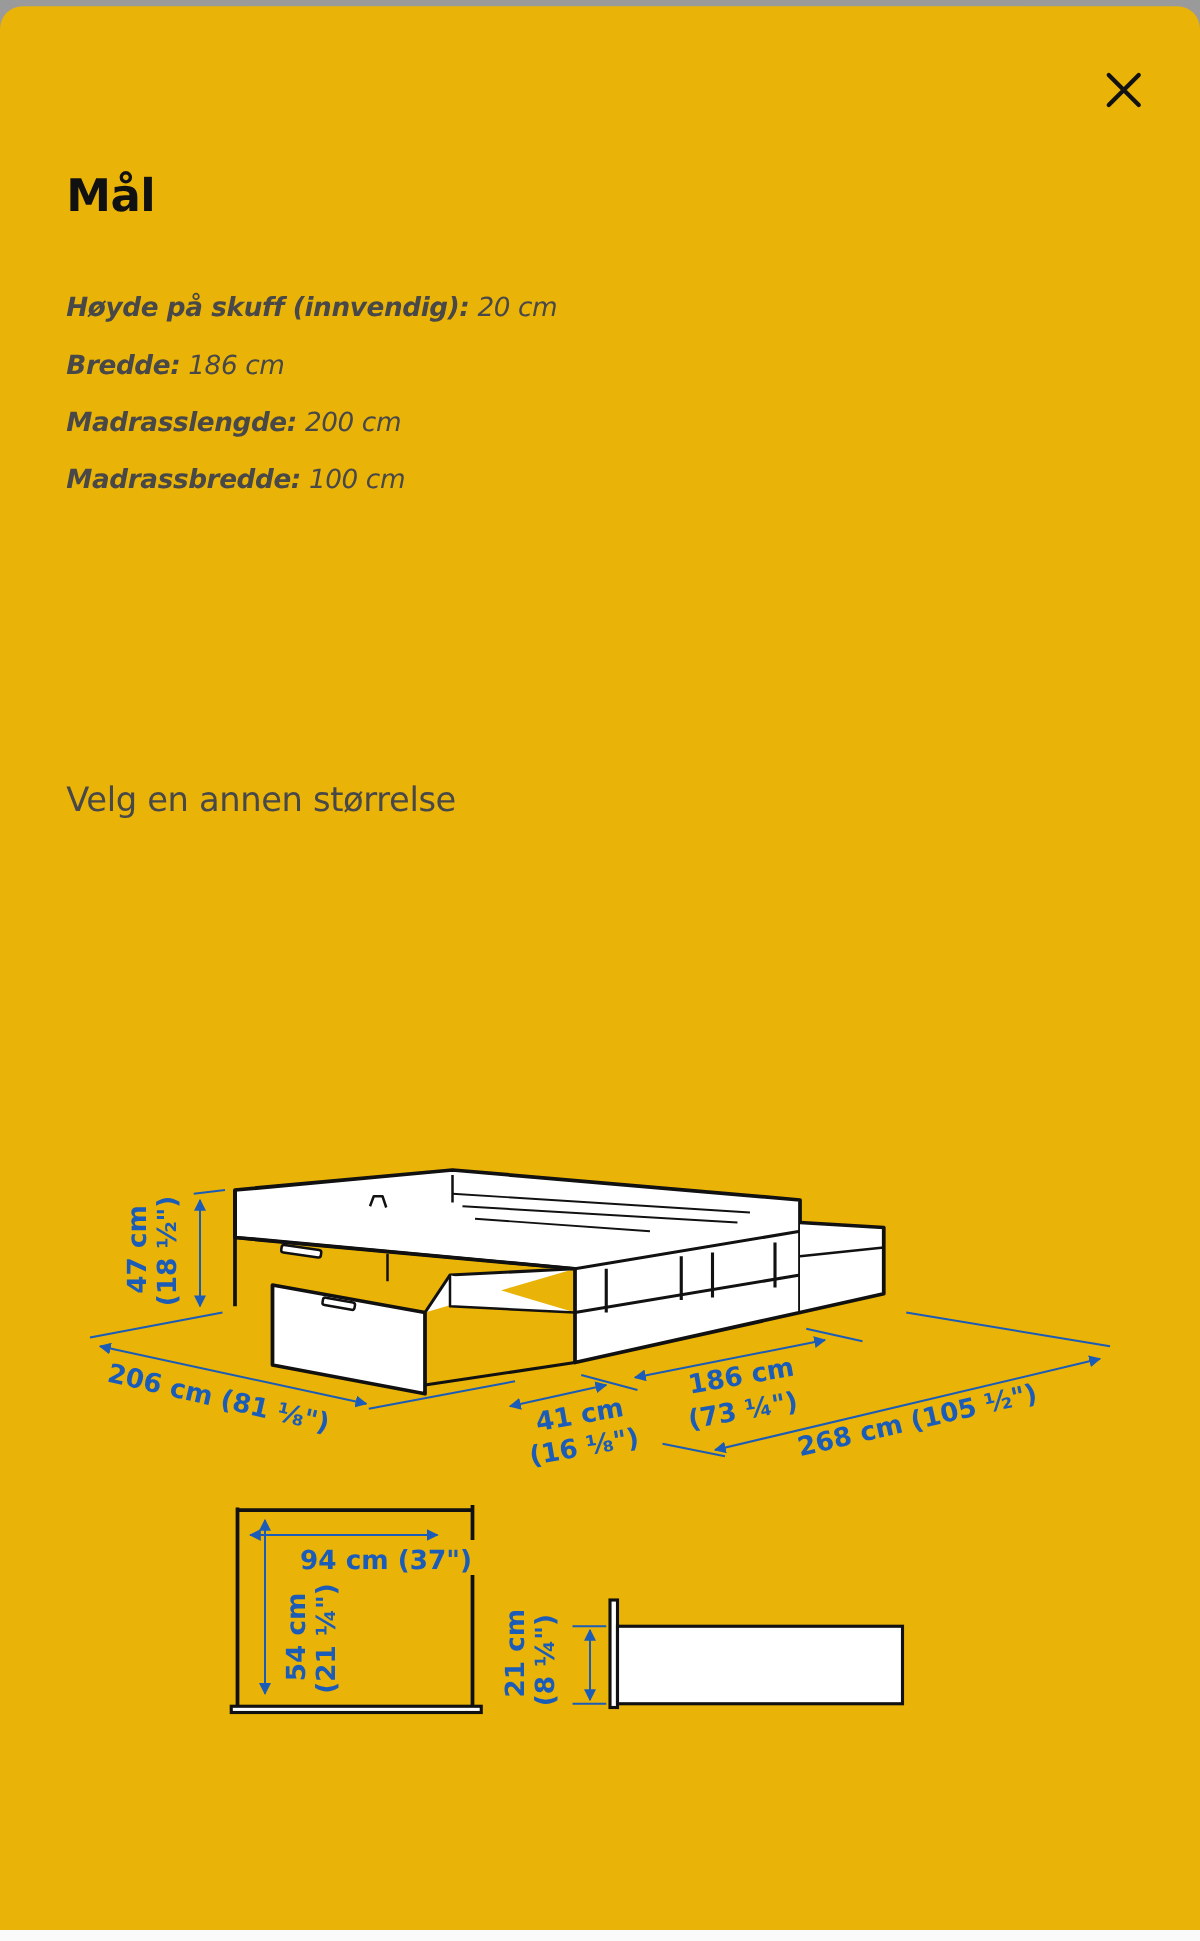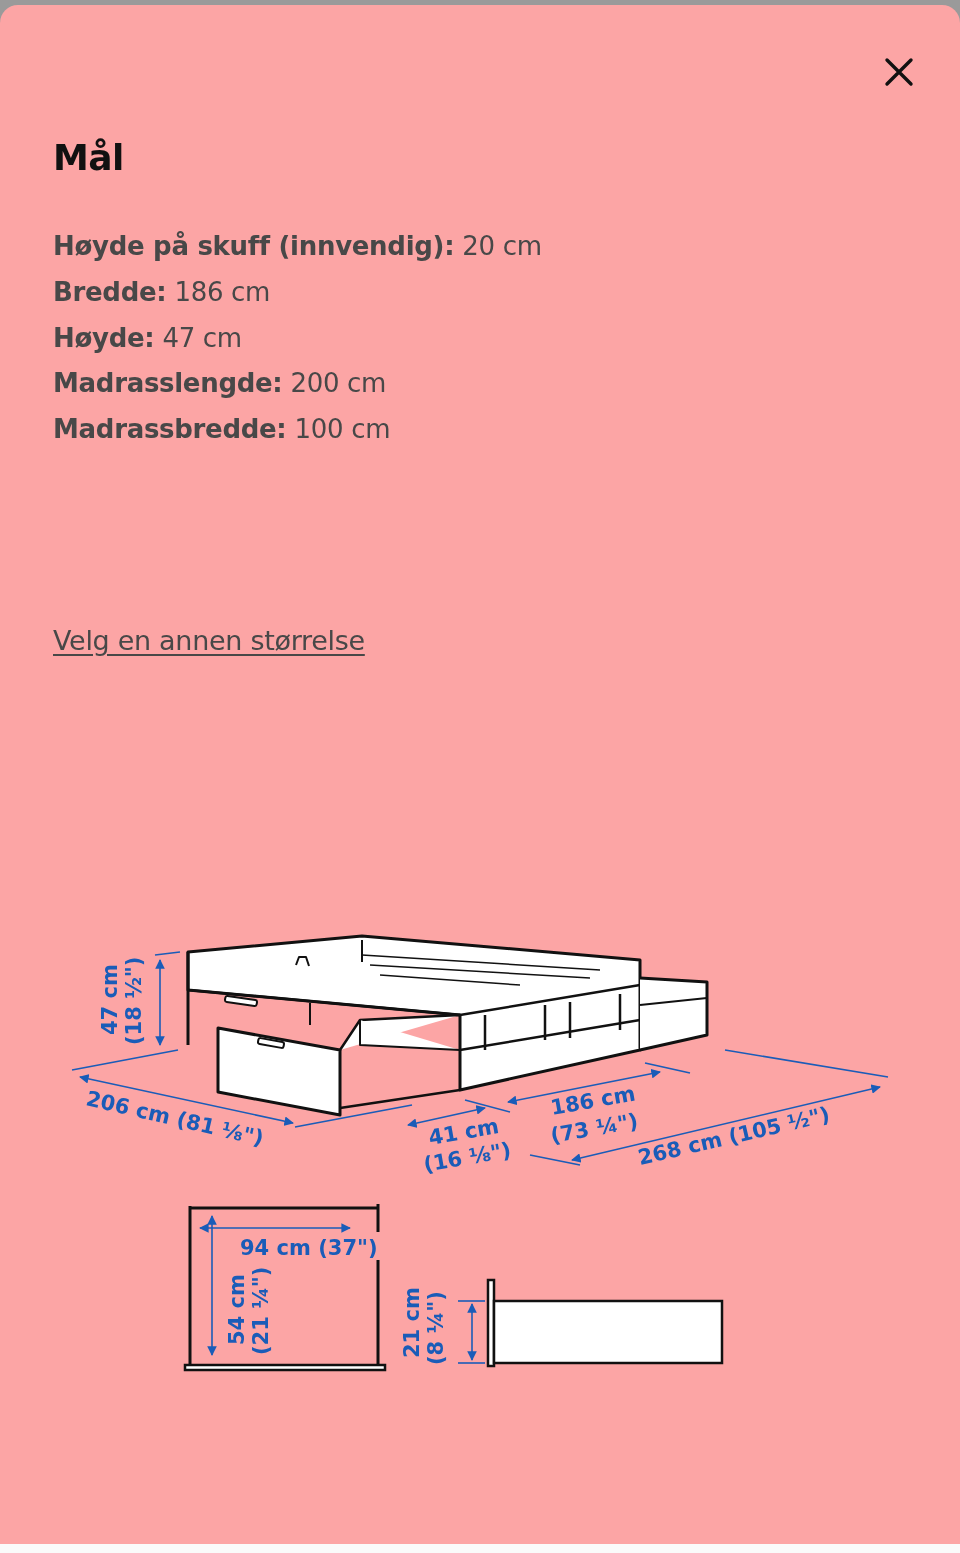--- a/index.html
+++ b/index.html
@@ -1,39 +1,40 @@
 <!DOCTYPE html>
 <html><head>
 <meta charset="utf-8">
 <style>
   * { box-sizing: border-box; margin: 0; padding: 0; }
   html, body { width: 960px; height: 1553px; background: #9a9a9a; overflow: hidden; }
   body { font-family: "DejaVu Sans", sans-serif; }
   .sheet {
     position: absolute; left: 0; top: 5px; width: 960px; height: 1548px;
-    background: #fca5a5; border-radius: 18px 18px 0 0;
+    background: #eab308; border-radius: 18px 18px 0 0;
   }
   .close-btn {
     position: absolute; left: 878px; top: 46px; width: 42px; height: 42px;
     display: flex; align-items: center; justify-content: center; cursor: pointer;
   }
   .title {
     position: absolute; left: 53px; top: 132px;
     font-size: 36px; font-weight: bold; color: #111111; letter-spacing: -0.5px;
   }
   .dims { position: absolute; left: 53px; top: 219px; }
   .dim-row {
-    font-size: 26px; line-height: 45.8px; color: #484848; white-space: nowrap;
+    font-size: 21px; line-height: 45.8px; color: #484848; white-space: nowrap;
     letter-spacing: -0.3px;
+    font-style: italic;
   }
   .dim-label { font-weight: bold; }
   .dim-value { font-weight: normal; }
   .size-link {
     position: absolute; left: 53px; top: 620px;
-    font-size: 27px; color: #484848; text-decoration: underline;
+    font-size: 27px; color: #484848; 
     text-underline-offset: 4px; letter-spacing: -0.3px; cursor: pointer;
   }
   .diagram { position: absolute; left: 0; top: 880px; width: 960px; height: 520px; }
   .dl { font-family: "DejaVu Sans", sans-serif; font-weight: bold; fill: #1a5cb8; font-size: 21px; }
   .bottom-bar { position: absolute; left: 0; top: 1544px; width: 960px; height: 9px; background: #fafafa; }
 </style>
 </head>
 <body>
 
 <div class="sheet">
@@ -42,21 +43,20 @@
     <svg width="30" height="30" viewBox="0 0 30 30">
       <path d="M3 3 L27 27 M27 3 L3 27" stroke="#111" stroke-width="3.4" stroke-linecap="round"></path>
     </svg>
   </div>
 
   <h1 class="title">Mål</h1>
 
   <div class="dims">
     <div class="dim-row"><span class="dim-label">Høyde på skuff (innvendig):</span><span class="dim-value"> 20 cm</span></div>
     <div class="dim-row"><span class="dim-label">Bredde:</span><span class="dim-value"> 186 cm</span></div>
-    <div class="dim-row"><span class="dim-label">Høyde:</span><span class="dim-value"> 47 cm</span></div>
     <div class="dim-row"><span class="dim-label">Madrasslengde:</span><span class="dim-value"> 200 cm</span></div>
     <div class="dim-row"><span class="dim-label">Madrassbredde:</span><span class="dim-value"> 100 cm</span></div>
   </div>
 
   <a class="size-link">Velg en annen størrelse</a>
 
   <svg class="diagram" viewBox="0 875 960 520">
     <defs>
       <marker id="arr" viewBox="0 0 10 10" refX="9" refY="5" markerWidth="6" markerHeight="6" orient="auto-start-reverse">
         <path d="M0 0 L10 5 L0 10 z" fill="#1a5cb8"></path>

